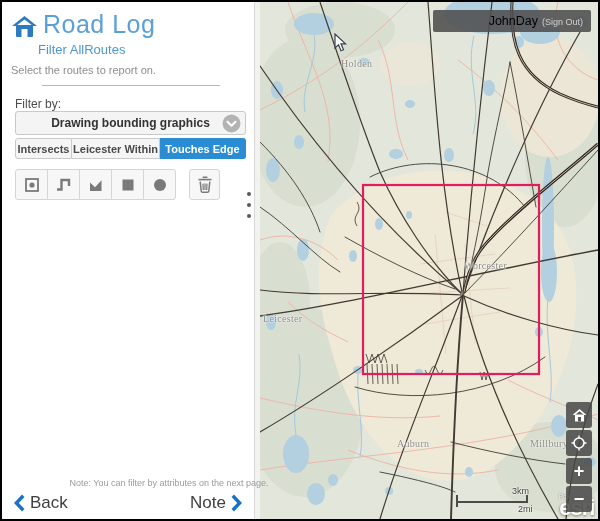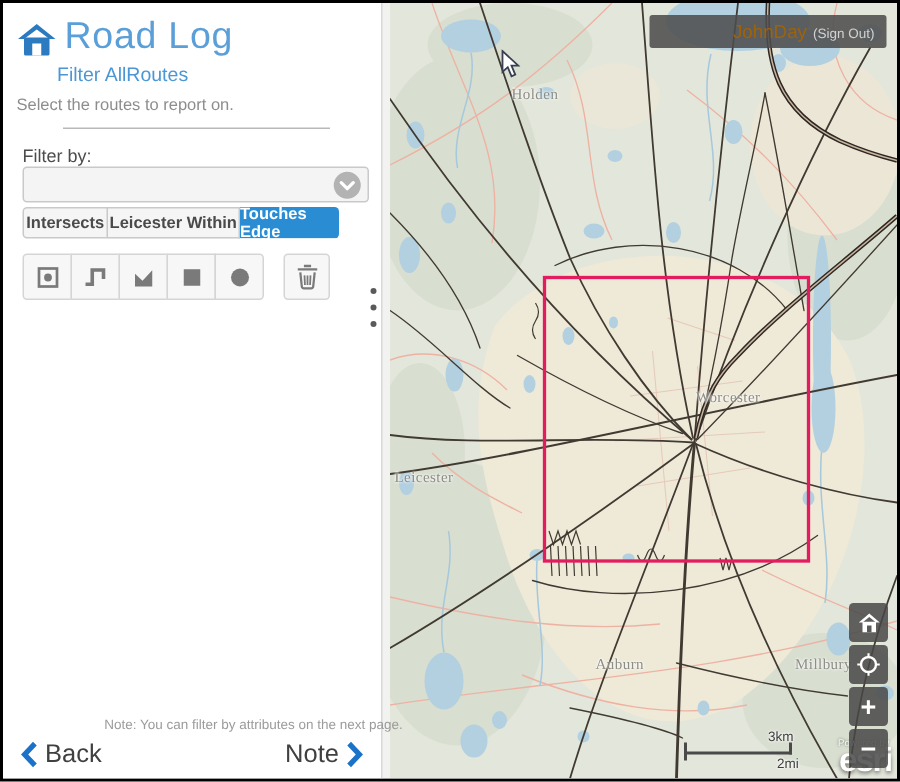--- a/index.html
+++ b/index.html
@@ -51,21 +51,21 @@
 
   
   .map { position:absolute; left:258px; top:0; bottom:0; right:0; background:#e3e6da; overflow:hidden; cursor:default; }
   .map svg.basemap { position:absolute; left:0; top:0; width:100%; height:100%; }
   .place-label { position:absolute; font-size:10px; color:#8c8d85; letter-spacing:.3px;
     text-shadow:0 0 2px #fff, 0 0 2px #fff; white-space:nowrap; pointer-events:none;font-family:Liberation Serif, serif; }
 
   .user-btn { position:absolute; top:8px; right:7px; height:22px; padding:0 8px;
     background:rgba(77,77,77,.88); border-radius:2px; display:flex; align-items:baseline;
     cursor:pointer; z-index:8; }
-  .user-name { font-size:12.5px; color:#a16207; line-height:22px;margin-left:48px; }
+  .user-name { font-size:12.5px; color:#000000; line-height:22px;margin-left:48px; }
   .user-signout { font-size:9px; color:#d2d2d2; margin-left:4px; }
 
   .map-ctrl { position:absolute; right:6px; width:26px; height:26px; border-radius:3px;
     background:rgba(72,72,72,.85); display:flex; align-items:center; justify-content:center;
     cursor:pointer; z-index:8; color:#fff; }
   .ctrl-home { top:400px; } .ctrl-locate { top:428px; } .ctrl-zoomin { top:456px; } .ctrl-zoomout { top:484px; }
   .ctrl-glyph { font-size:18px; font-weight:bold; color:#fff; line-height:1; }
 
   .scalebar { position:absolute; left:194px; top:486px; width:84px; height:28px; z-index:7; pointer-events:none; }
   .sb-line { position:absolute; left:2px; top:13px; width:72px; height:2px; background:#4a4a4a; }
@@ -96,32 +96,33 @@
       <span class="app-title">Road Log</span>
     </div>
     <div class="subtitle">Filter AllRoutes</div>
 
     <div class="instruction">Select the routes to report on.</div>
     <div class="rule"></div>
 
     <div class="filter-label">Filter by:</div>
 
     <div class="dropdown">
+      <span class="dd-text">Drawing bounding graphics</span>
       <span class="dd-chevron">
         <svg width="19" height="19" viewBox="0 0 19 19">
           <circle cx="9.5" cy="9.5" r="9" fill="#b3b3b3"></circle>
           <polyline points="5.5,7.8 9.5,11.8 13.5,7.8" fill="none" stroke="#ffffff" stroke-width="2.2" stroke-linecap="round" stroke-linejoin="round"></polyline>
         </svg>
       </span>
     </div>
 
     <div class="tabs">
       <div class="tab" style="width:57px">Intersects</div>
       <div class="tab" style="width:88px">Leicester Within</div>
-      <div class="tab selected" style="width:66px">Touches Edge</div>
+      <div class="tab selected" style="width:86px">Touches Edge</div>
     </div>
 
     <div class="tools">
       <div class="tool-btn">
         <svg width="18" height="18" viewBox="0 0 18 18">
           <rect x="3" y="3" width="12" height="12" fill="none" stroke="#7a7a7a" stroke-width="1.8"></rect>
           <circle cx="9" cy="9" r="2.6" fill="#7a7a7a"></circle>
         </svg>
       </div>
       <div class="tool-btn">

